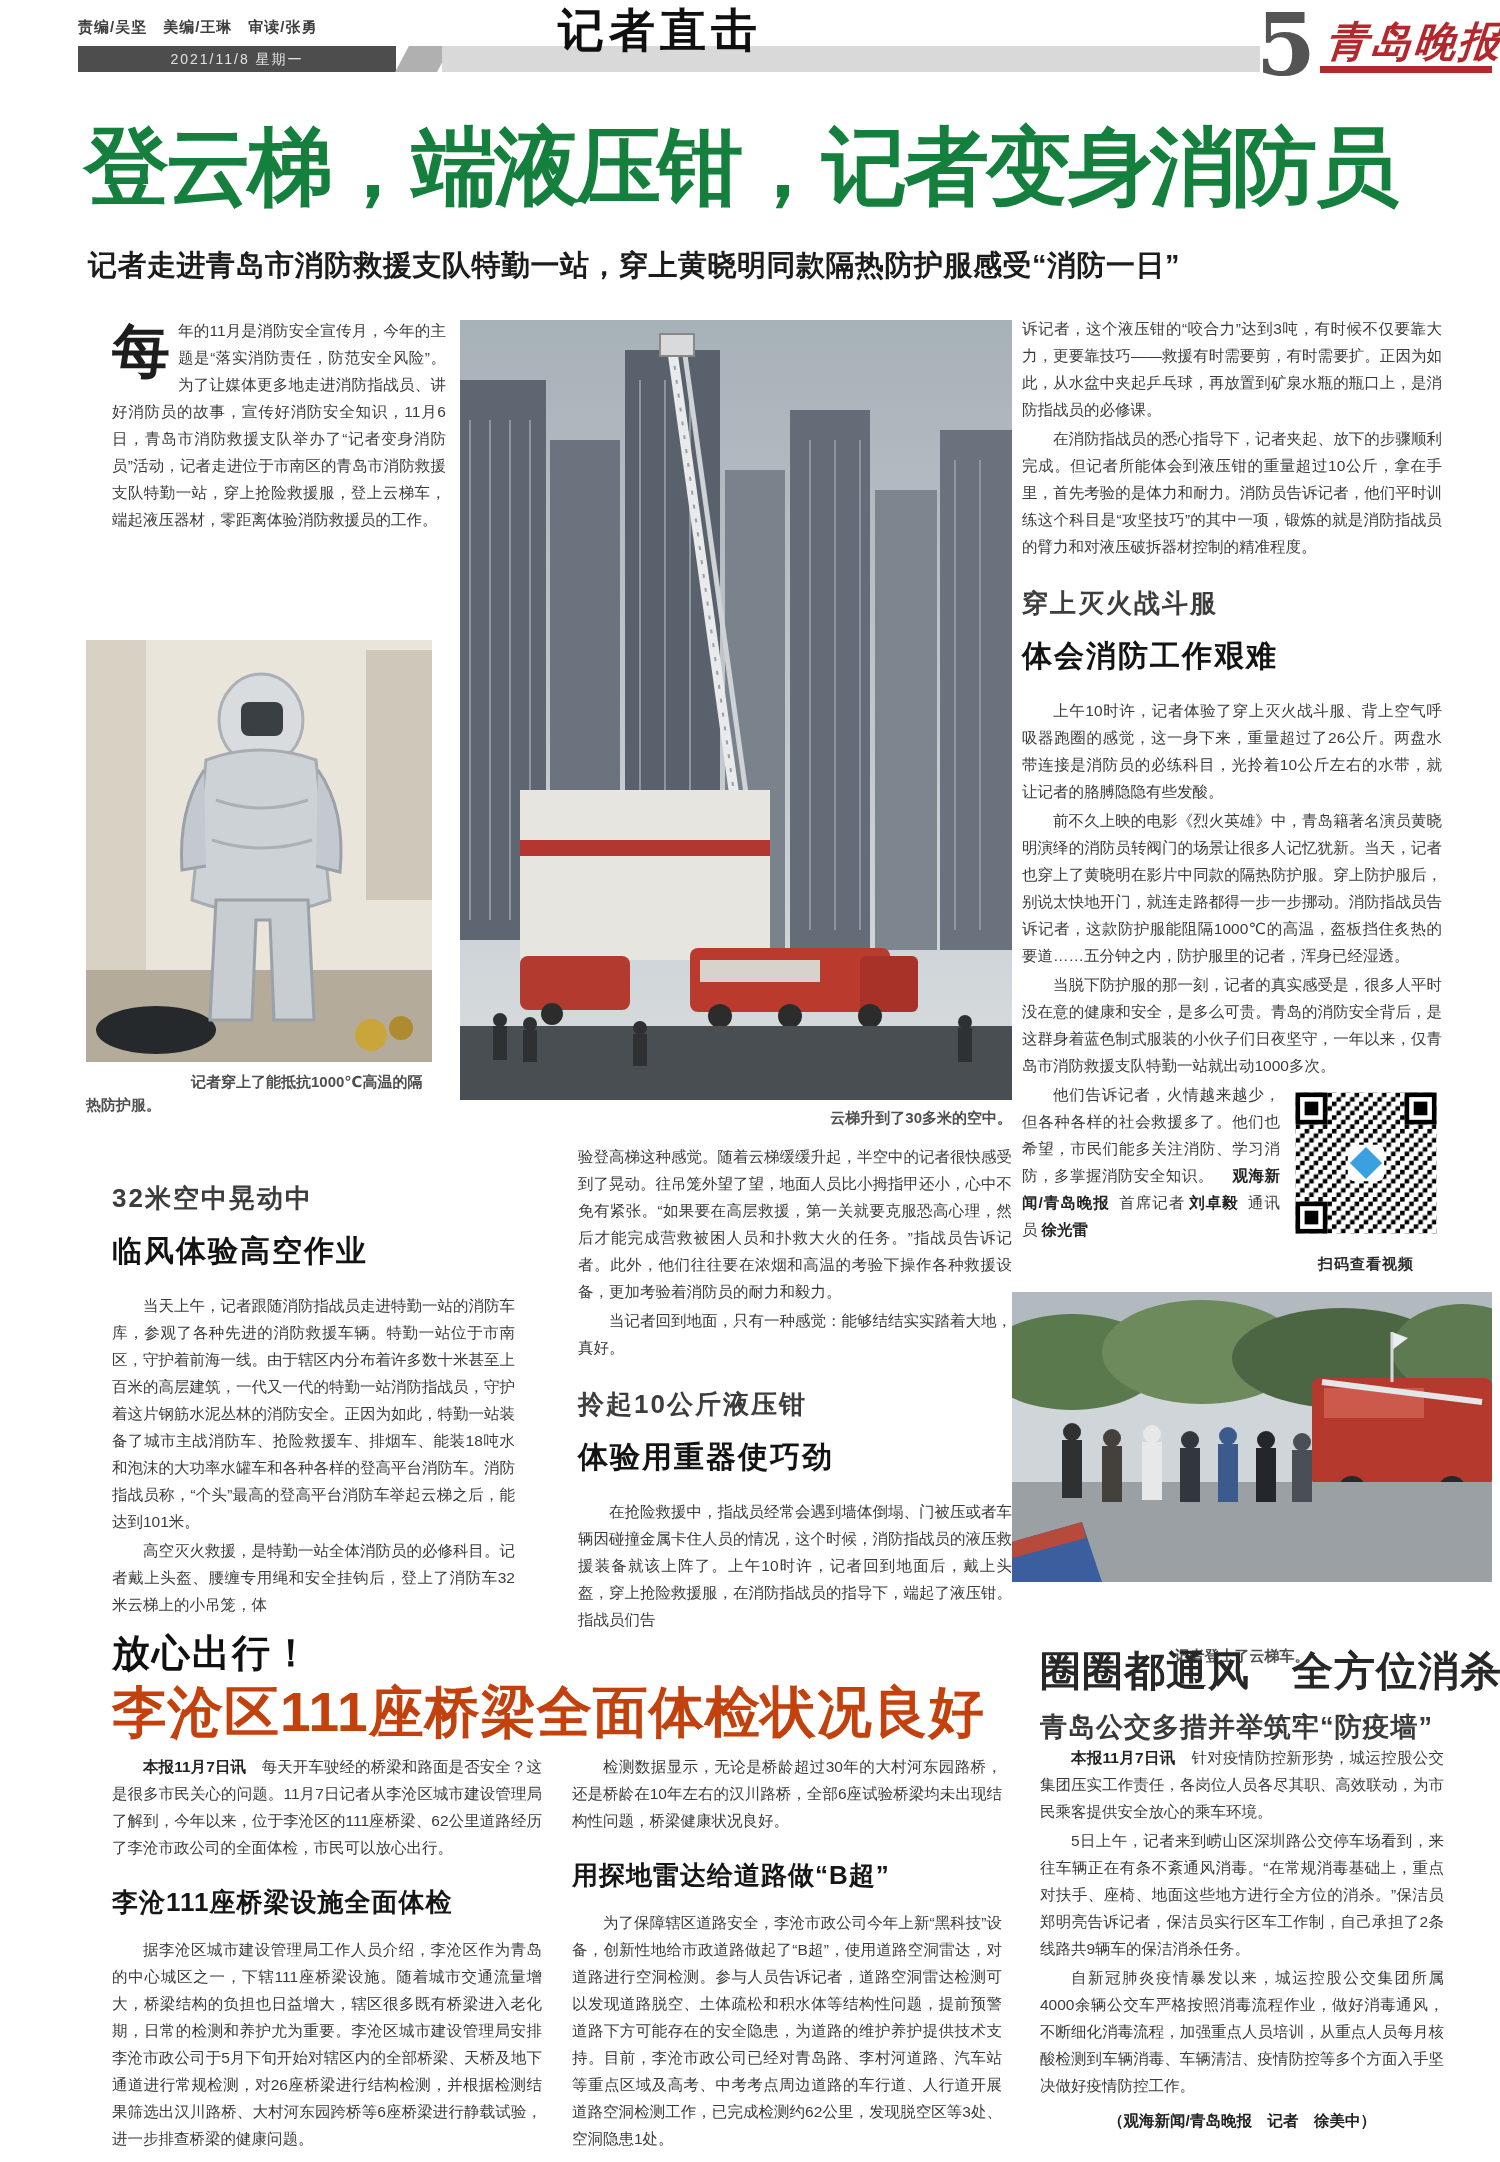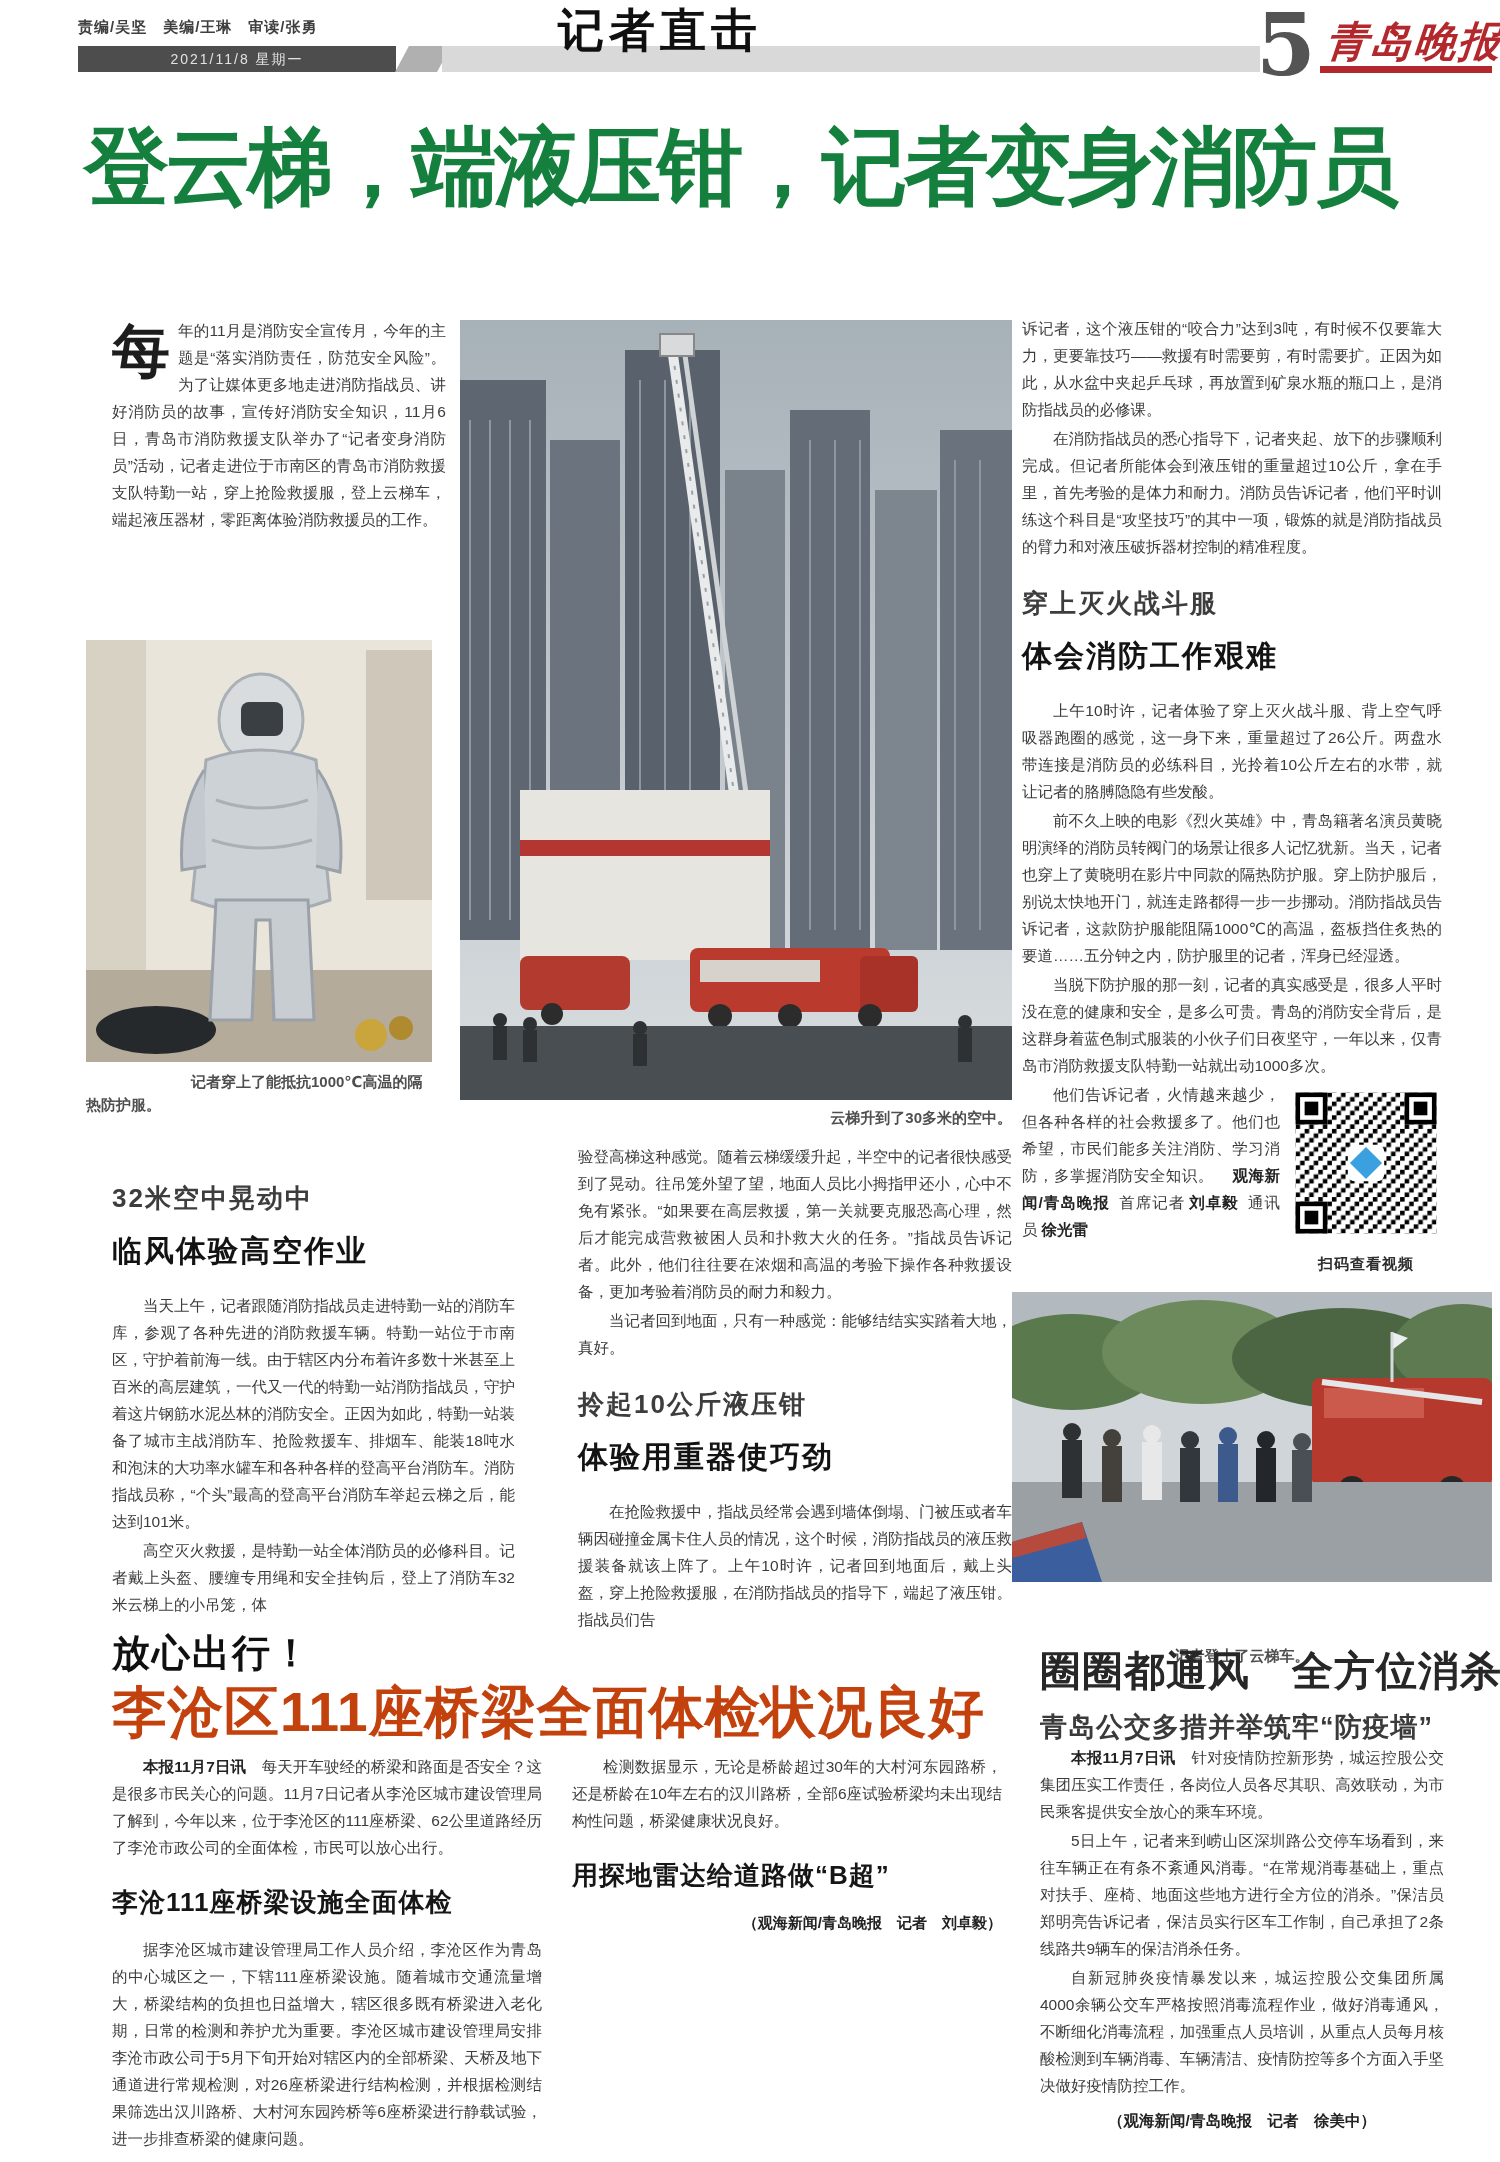--- a/index.html
+++ b/index.html
@@ -48,20 +48,21 @@
   <div class="abs editors" style="left:78px;top:18px;">责编/吴坚　美编/王琳　审读/张勇</div>
   <div class="abs datebar" style="left:78px;top:46px;width:318px;height:26px;">2021/11/8 星期一</div>
   <div class="abs skewpiece" style="left:402px;top:46px;width:42px;height:26px;"></div>
   <div class="abs lightbar" style="left:442px;top:46px;width:818px;height:26px;"></div>
   <div class="abs sectiontitle" style="left:500px;top:0px;width:320px;">记者直击</div>
   <div class="abs pagenum" style="left:1256px;top:2px;">5</div>
   <div class="abs papername" style="left:1326px;top:14px;">青岛晚报</div>
   <div class="abs paperline" style="left:1320px;top:66px;width:172px;height:7px;"></div>
 
   <div class="abs headline" style="left:84px;top:122px;">登云梯，端液压钳，记者变身消防员</div>
+  <div class="abs dek" style="left:88px;top:246px;">记者走进青岛市消防救援支队特勤一站，穿上黄晓明同款隔热防护服感受“消防一日”</div>
 
   <div class="abs bt" style="left:112px;top:318px;width:334px;">
     <span class="dropcap">每</span><span>年的11月是消防安全宣传月，今年的主题是“落实消防责任，防范安全风险”。为了让媒体更多地走进消防指战员、讲好消防员的故事，宣传好消防安全知识，11月6日，青岛市消防救援支队举办了“记者变身消防员”活动，记者走进位于市南区的青岛市消防救援支队特勤一站，穿上抢险救援服，登上云梯车，端起液压器材，零距离体验消防救援员的工作。</span>
   </div>
 
   <div class="abs" style="left:86px;top:640px;width:346px;height:422px;">
     <svg class="photo" width="346" height="422" viewBox="0 0 346 422">
       <rect width="346" height="422" fill="#e9e5db"></rect>
       <rect x="0" y="0" width="60" height="340" fill="#d8d2c4"></rect>
       <rect x="280" y="10" width="66" height="250" fill="#cfc8ba"></rect>
@@ -273,20 +274,21 @@
 
   <div class="abs bt" style="left:112px;top:1754px;width:430px;">
     <p><span class="b">本报11月7日讯</span><span>　每天开车驶经的桥梁和路面是否安全？这是很多市民关心的问题。11月7日记者从李沧区城市建设管理局了解到，今年以来，位于李沧区的111座桥梁、62公里道路经历了李沧市政公司的全面体检，市民可以放心出行。</span></p>
     <div class="bsub">李沧111座桥梁设施全面体检</div>
     <p>据李沧区城市建设管理局工作人员介绍，李沧区作为青岛的中心城区之一，下辖111座桥梁设施。随着城市交通流量增大，桥梁结构的负担也日益增大，辖区很多既有桥梁进入老化期，日常的检测和养护尤为重要。李沧区城市建设管理局安排李沧市政公司于5月下旬开始对辖区内的全部桥梁、天桥及地下通道进行常规检测，对26座桥梁进行结构检测，并根据检测结果筛选出汉川路桥、大村河东园跨桥等6座桥梁进行静载试验，进一步排查桥梁的健康问题。</p>
   </div>
 
   <div class="abs bt" style="left:572px;top:1754px;width:430px;">
     <p>检测数据显示，无论是桥龄超过30年的大村河东园路桥，还是桥龄在10年左右的汉川路桥，全部6座试验桥梁均未出现结构性问题，桥梁健康状况良好。</p>
     <div class="bsub">用探地雷达给道路做“B超”</div>
+    <p>为了保障辖区道路安全，李沧市政公司今年上新“黑科技”设备，创新性地给市政道路做起了“B超”，使用道路空洞雷达，对道路进行空洞检测。参与人员告诉记者，道路空洞雷达检测可以发现道路脱空、土体疏松和积水体等结构性问题，提前预警道路下方可能存在的安全隐患，为道路的维护养护提供技术支持。目前，李沧市政公司已经对青岛路、李村河道路、汽车站等重点区域及高考、中考考点周边道路的车行道、人行道开展道路空洞检测工作，已完成检测约62公里，发现脱空区等3处、空洞隐患1处。</p>
     <div class="creditline">（观海新闻/青岛晚报　记者　刘卓毅）</div>
   </div>
 
   <div class="abs" style="left:1040px;top:1644px;width:404px;">
     <div class="busheader">圈圈都通风　全方位消杀</div>
     <div class="busdek">青岛公交多措并举筑牢“防疫墙”</div>
     <div class="bt" style="">
       <p><span class="b">本报11月7日讯</span><span>　针对疫情防控新形势，城运控股公交集团压实工作责任，各岗位人员各尽其职、高效联动，为市民乘客提供安全放心的乘车环境。</span></p>
       <p>5日上午，记者来到崂山区深圳路公交停车场看到，来往车辆正在有条不紊通风消毒。“在常规消毒基础上，重点对扶手、座椅、地面这些地方进行全方位的消杀。”保洁员郑明亮告诉记者，保洁员实行区车工作制，自己承担了2条线路共9辆车的保洁消杀任务。</p>
       <p>自新冠肺炎疫情暴发以来，城运控股公交集团所属4000余辆公交车严格按照消毒流程作业，做好消毒通风，不断细化消毒流程，加强重点人员培训，从重点人员每月核酸检测到车辆消毒、车辆清洁、疫情防控等多个方面入手坚决做好疫情防控工作。</p>

